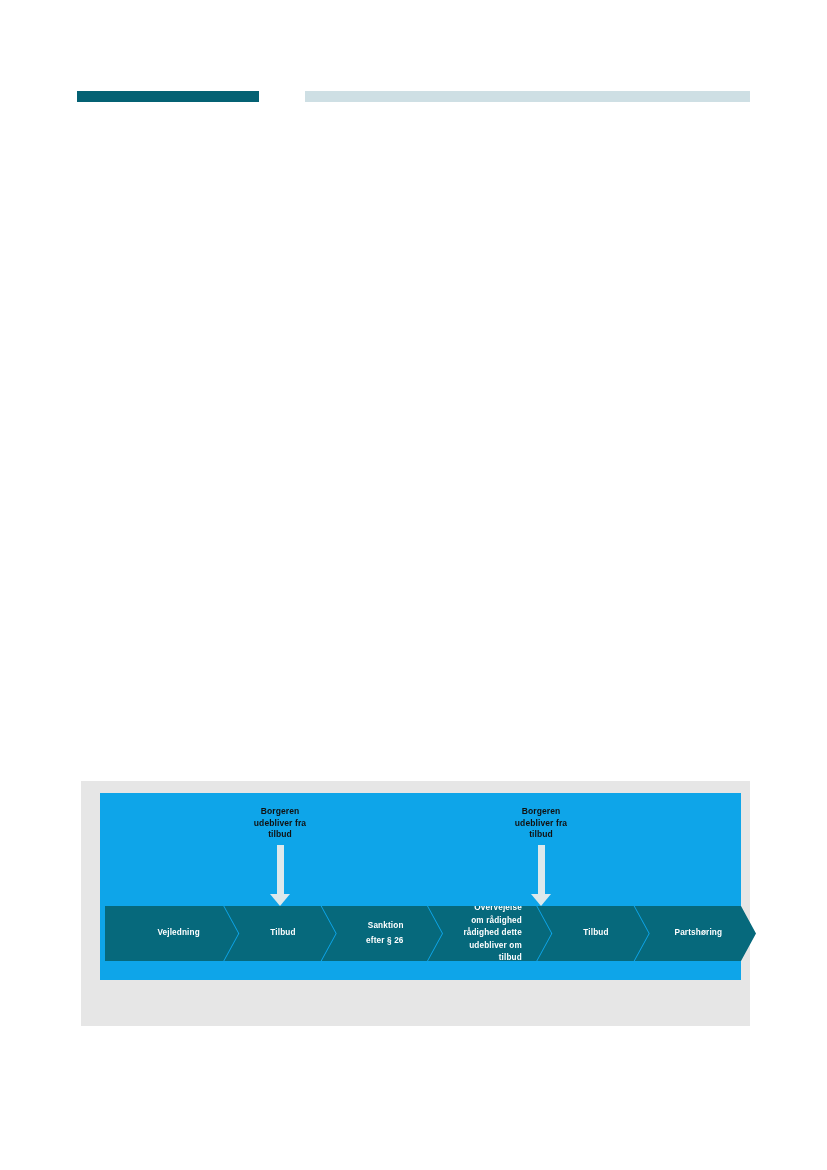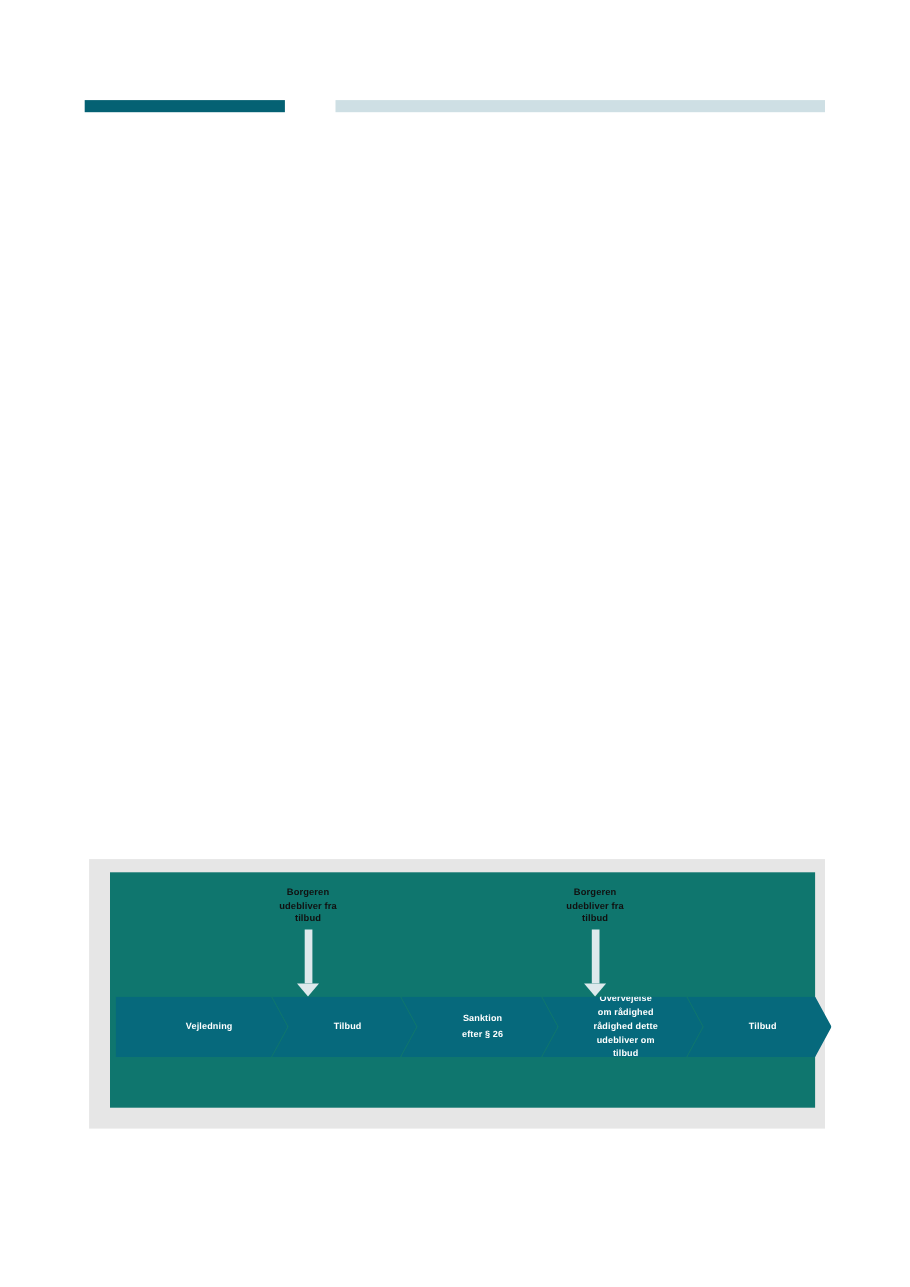--- a/index.html
+++ b/index.html
@@ -40,22 +40,22 @@
     top: 781px;
     width: 669px;
     height: 245px;
     background: #e6e6e6;
   }
   .figure-inner {
     position: absolute;
     left: 19px;
     top: 12px;
     width: 641px;
-    height: 214px;
-    background: #0f766e;
+    height: 187px;
+    background: #0ea5e9;
   }
 
   
   .callout {
     position: absolute;
     width: 120px;
     text-align: center;
     font-size: 8.5px;
     font-weight: bold;
     line-height: 11.5px;
@@ -121,21 +121,21 @@
     padding-right: 10px;
     clip-path: polygon(0 0, calc(100% - 15px) 0, 100% 50%, calc(100% - 15px) 100%, 0 100%, 15px 50%);
   }
   .chevron:first-child {
     padding-left: 24px;
     clip-path: polygon(0 0, calc(100% - 15px) 0, 100% 50%, calc(100% - 15px) 100%, 0 100%);
   }
   .chevron .chev-label {
     display: block;
   }
-  .chevron .chev-label .line { display: block; }
+  .chevron .chev-label .line { display: block; text-align: right; }
   .chevron .chev-label .gap { display: block; height: 3px; }
 </style>
 </head>
 <body>
 
 <div class="header-bar-dark"></div>
 <div class="header-bar-light"></div>
 
 <div class="figure-outer">
   <div class="figure-inner">
@@ -192,17 +192,22 @@
           <span class="line">tilbud</span>
         </span>
       </div>
 
       <div class="chevron" style="flex:0.86;z-index:3">
         <span class="chev-label">
           <span class="line">Tilbud</span>
         </span>
       </div>
 
+      <div class="chevron" style="flex:0.96;z-index:2">
+        <span class="chev-label">
+          <span class="line">Partshøring</span>
+        </span>
+      </div>
 
 
     </div>
   </div>
 </div>
 
 </body></html>

